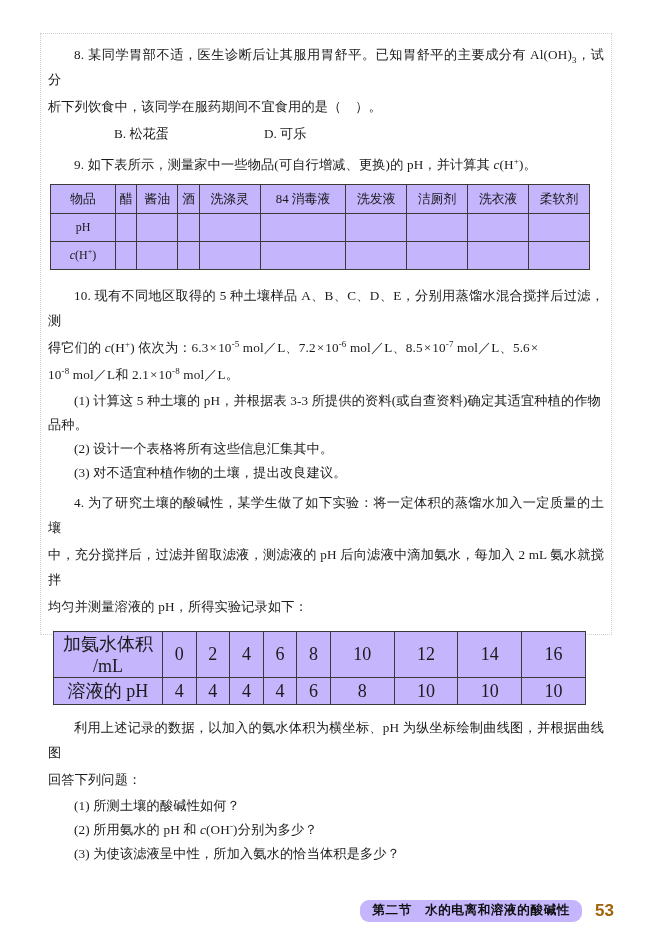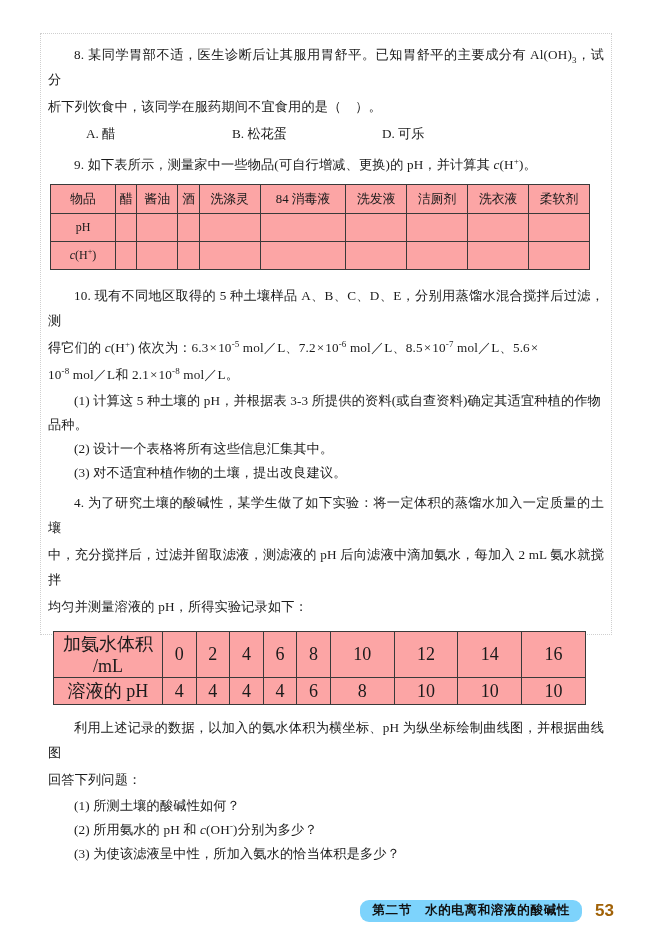--- a/index.html
+++ b/index.html
@@ -74,21 +74,21 @@
   .var { font-style: italic; }
   sup, sub { font-size: 68%; line-height: 0; }
   sup { vertical-align: super; }
   sub { vertical-align: sub; }
   .times { padding: 0 1px; }
 
   
   table {
     border-collapse: collapse;
     width: 100%;
-    background: #fca5a5;
+    background: #c4b5fd;
   }
   table td {
     border: 1px solid #3a3a3a;
     text-align: center;
     font-size: 12px;
     color: #1a1a1a;
     padding: 0;
   }
 
   
@@ -104,21 +104,21 @@
 
   
   .footer {
     position: absolute;
     right: 36px;
     bottom: 22px;
     display: flex;
     align-items: center;
   }
   .footer-band {
-    background: #7dd3fc;
+    background: #c4b5fd;
     border-radius: 9px;
     padding: 2px 12px 3px 12px;
     font-size: 12.6px;
     font-weight: bold;
     color: #111;
     letter-spacing: 0.6px;
     font-family: "Liberation Sans", "DejaVu Sans", sans-serif;
   }
   .footer-band .sec { margin-right: 13px; }
   .footer-page {
@@ -133,21 +133,20 @@
 <body>
 
 <div class="scan-frame"></div>
 
 <div class="content">
 
   <div>
     <p class="q indent">8. 某同学胃部不适，医生诊断后让其服用胃舒平。已知胃舒平的主要成分有&nbsp;Al(OH)<sub>3</sub>，试分</p>
     <p class="q">析下列饮食中，该同学在服药期间不宜食用的是（&nbsp;&nbsp;&nbsp;&nbsp;）。</p>
     <p class="choices">
-      <span class="ch ch-a">A. 醋</span>
       <span class="ch ch-b">B. 松花蛋</span>
       <span class="ch ch-d">D. 可乐</span>
     </p>
   </div>
 
   <div class="sp-s"></div>
 
   <div>
     <p class="q indent">9. 如下表所示，测量家中一些物品(可自行增减、更换)的&nbsp;pH，并计算其&nbsp;<span class="var">c</span>(H<sup>+</sup>)。</p>
     <div class="sp-s"></div>

